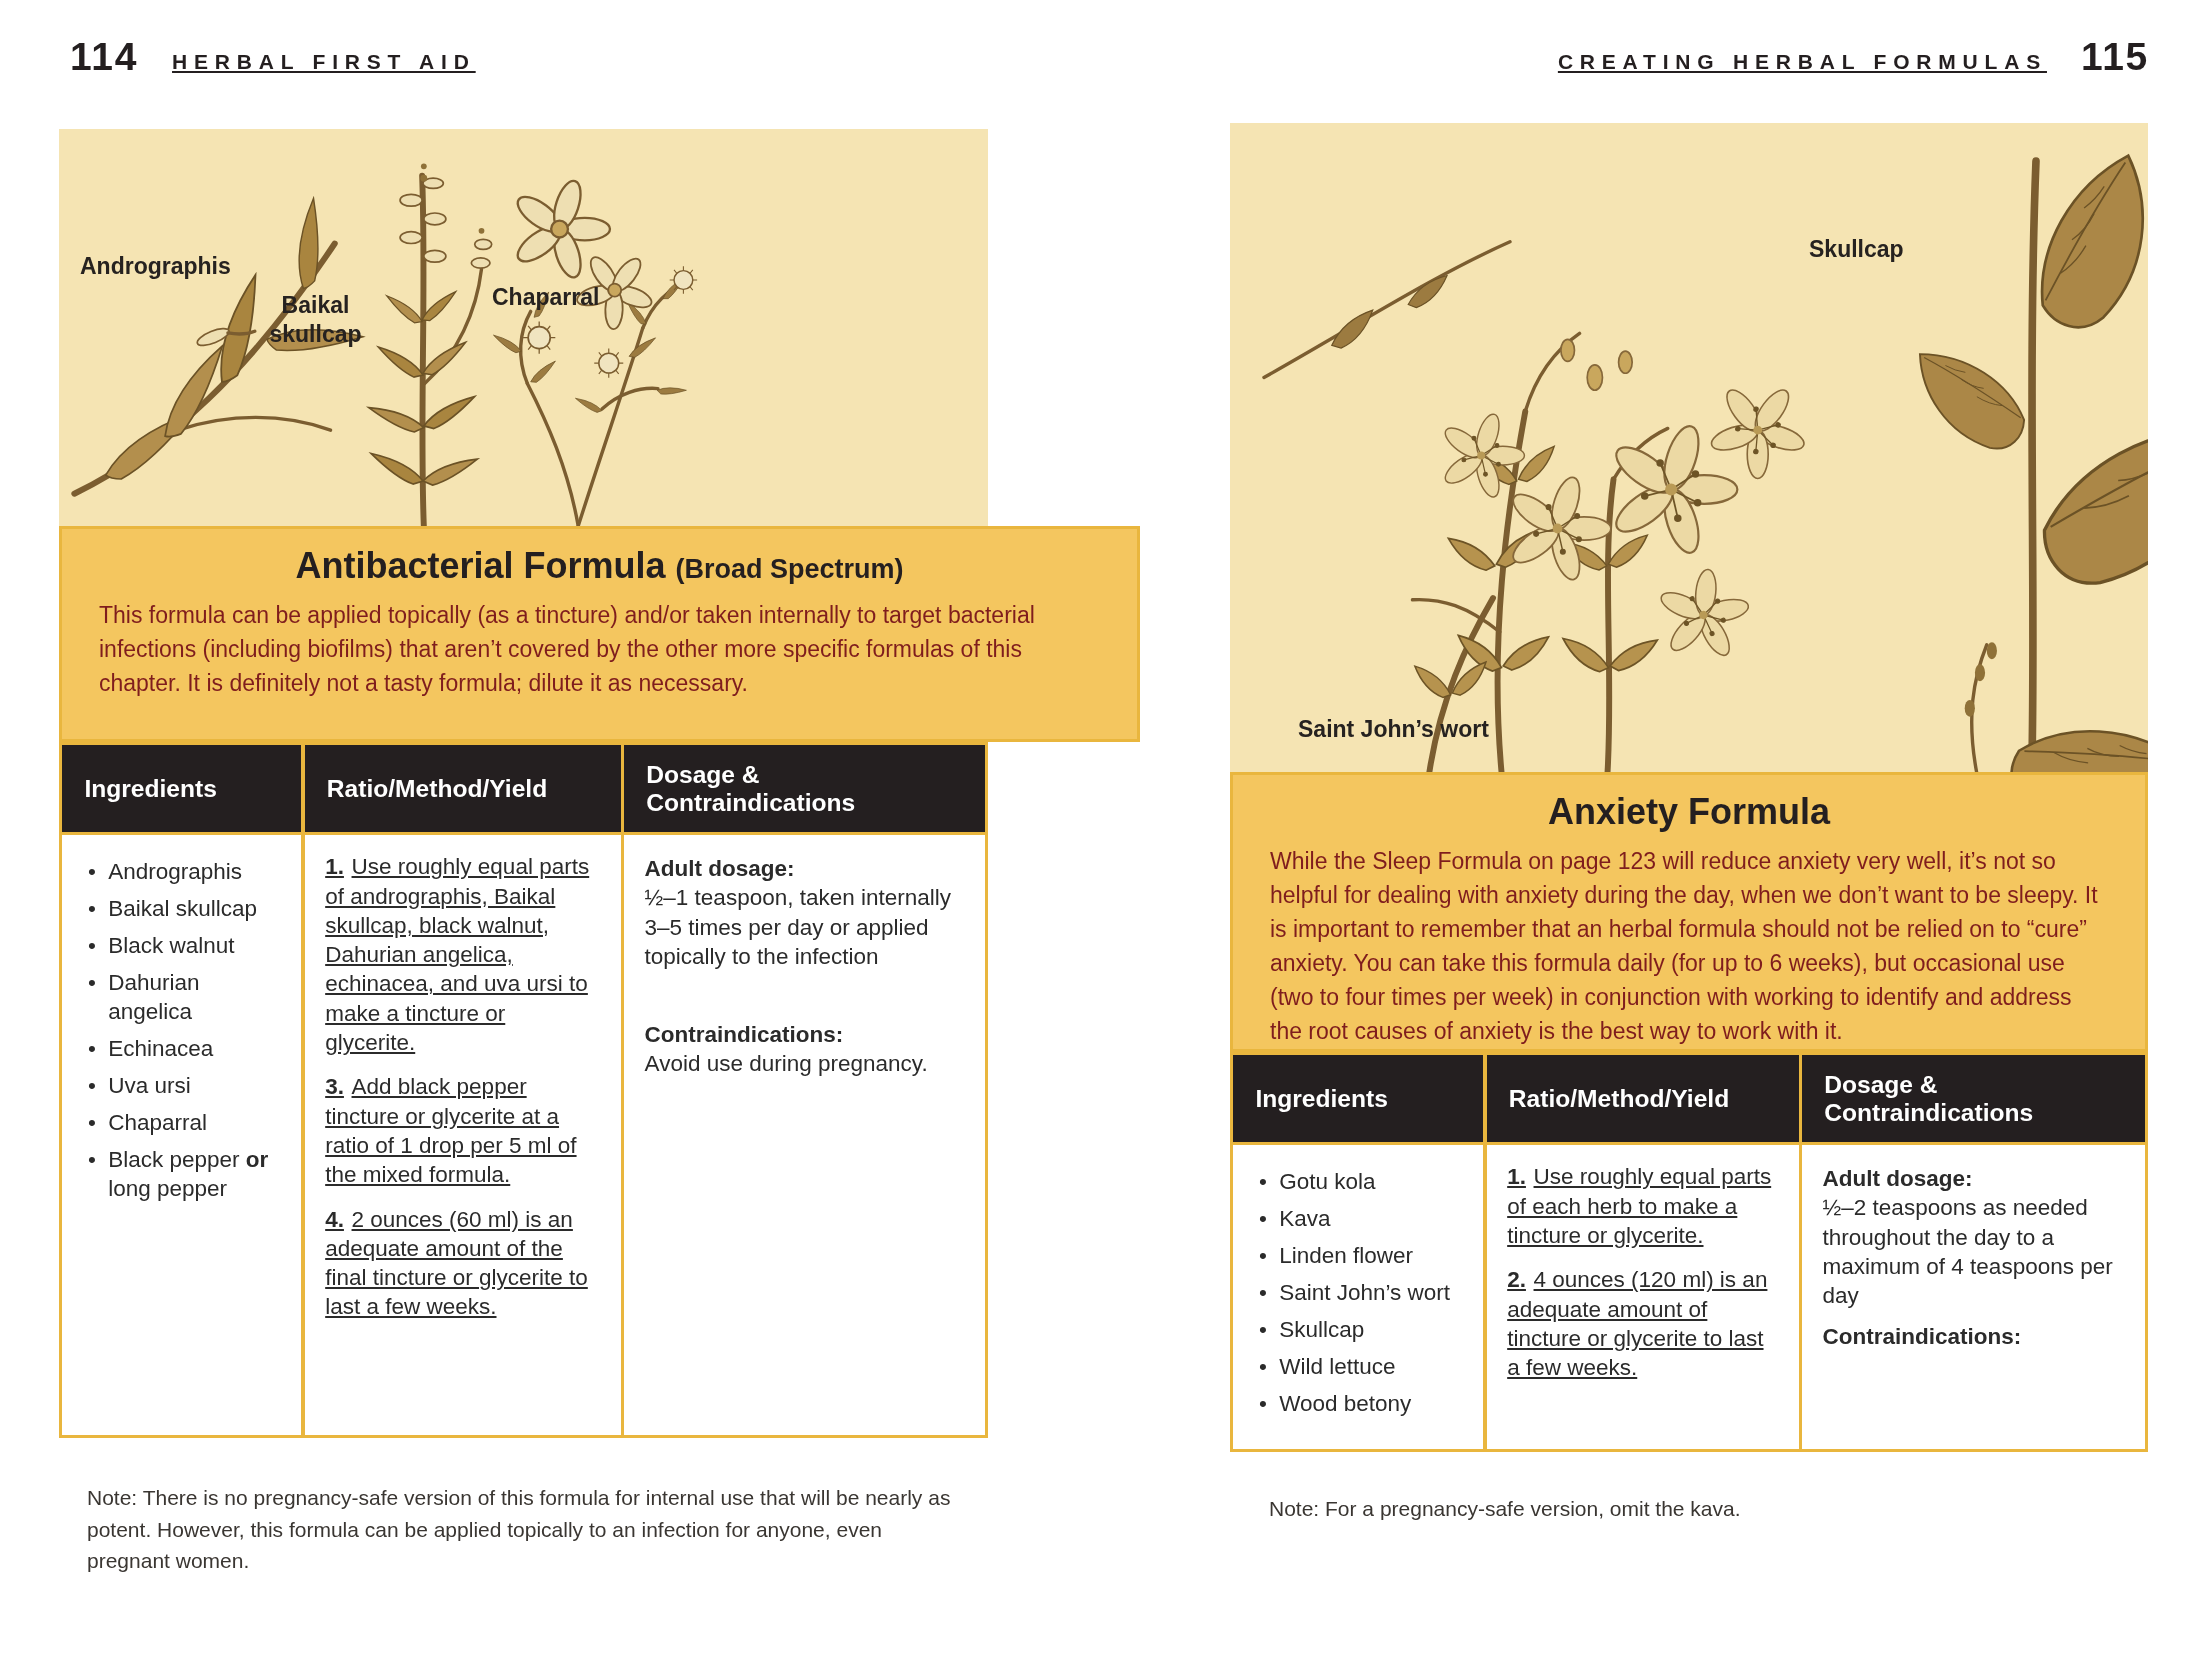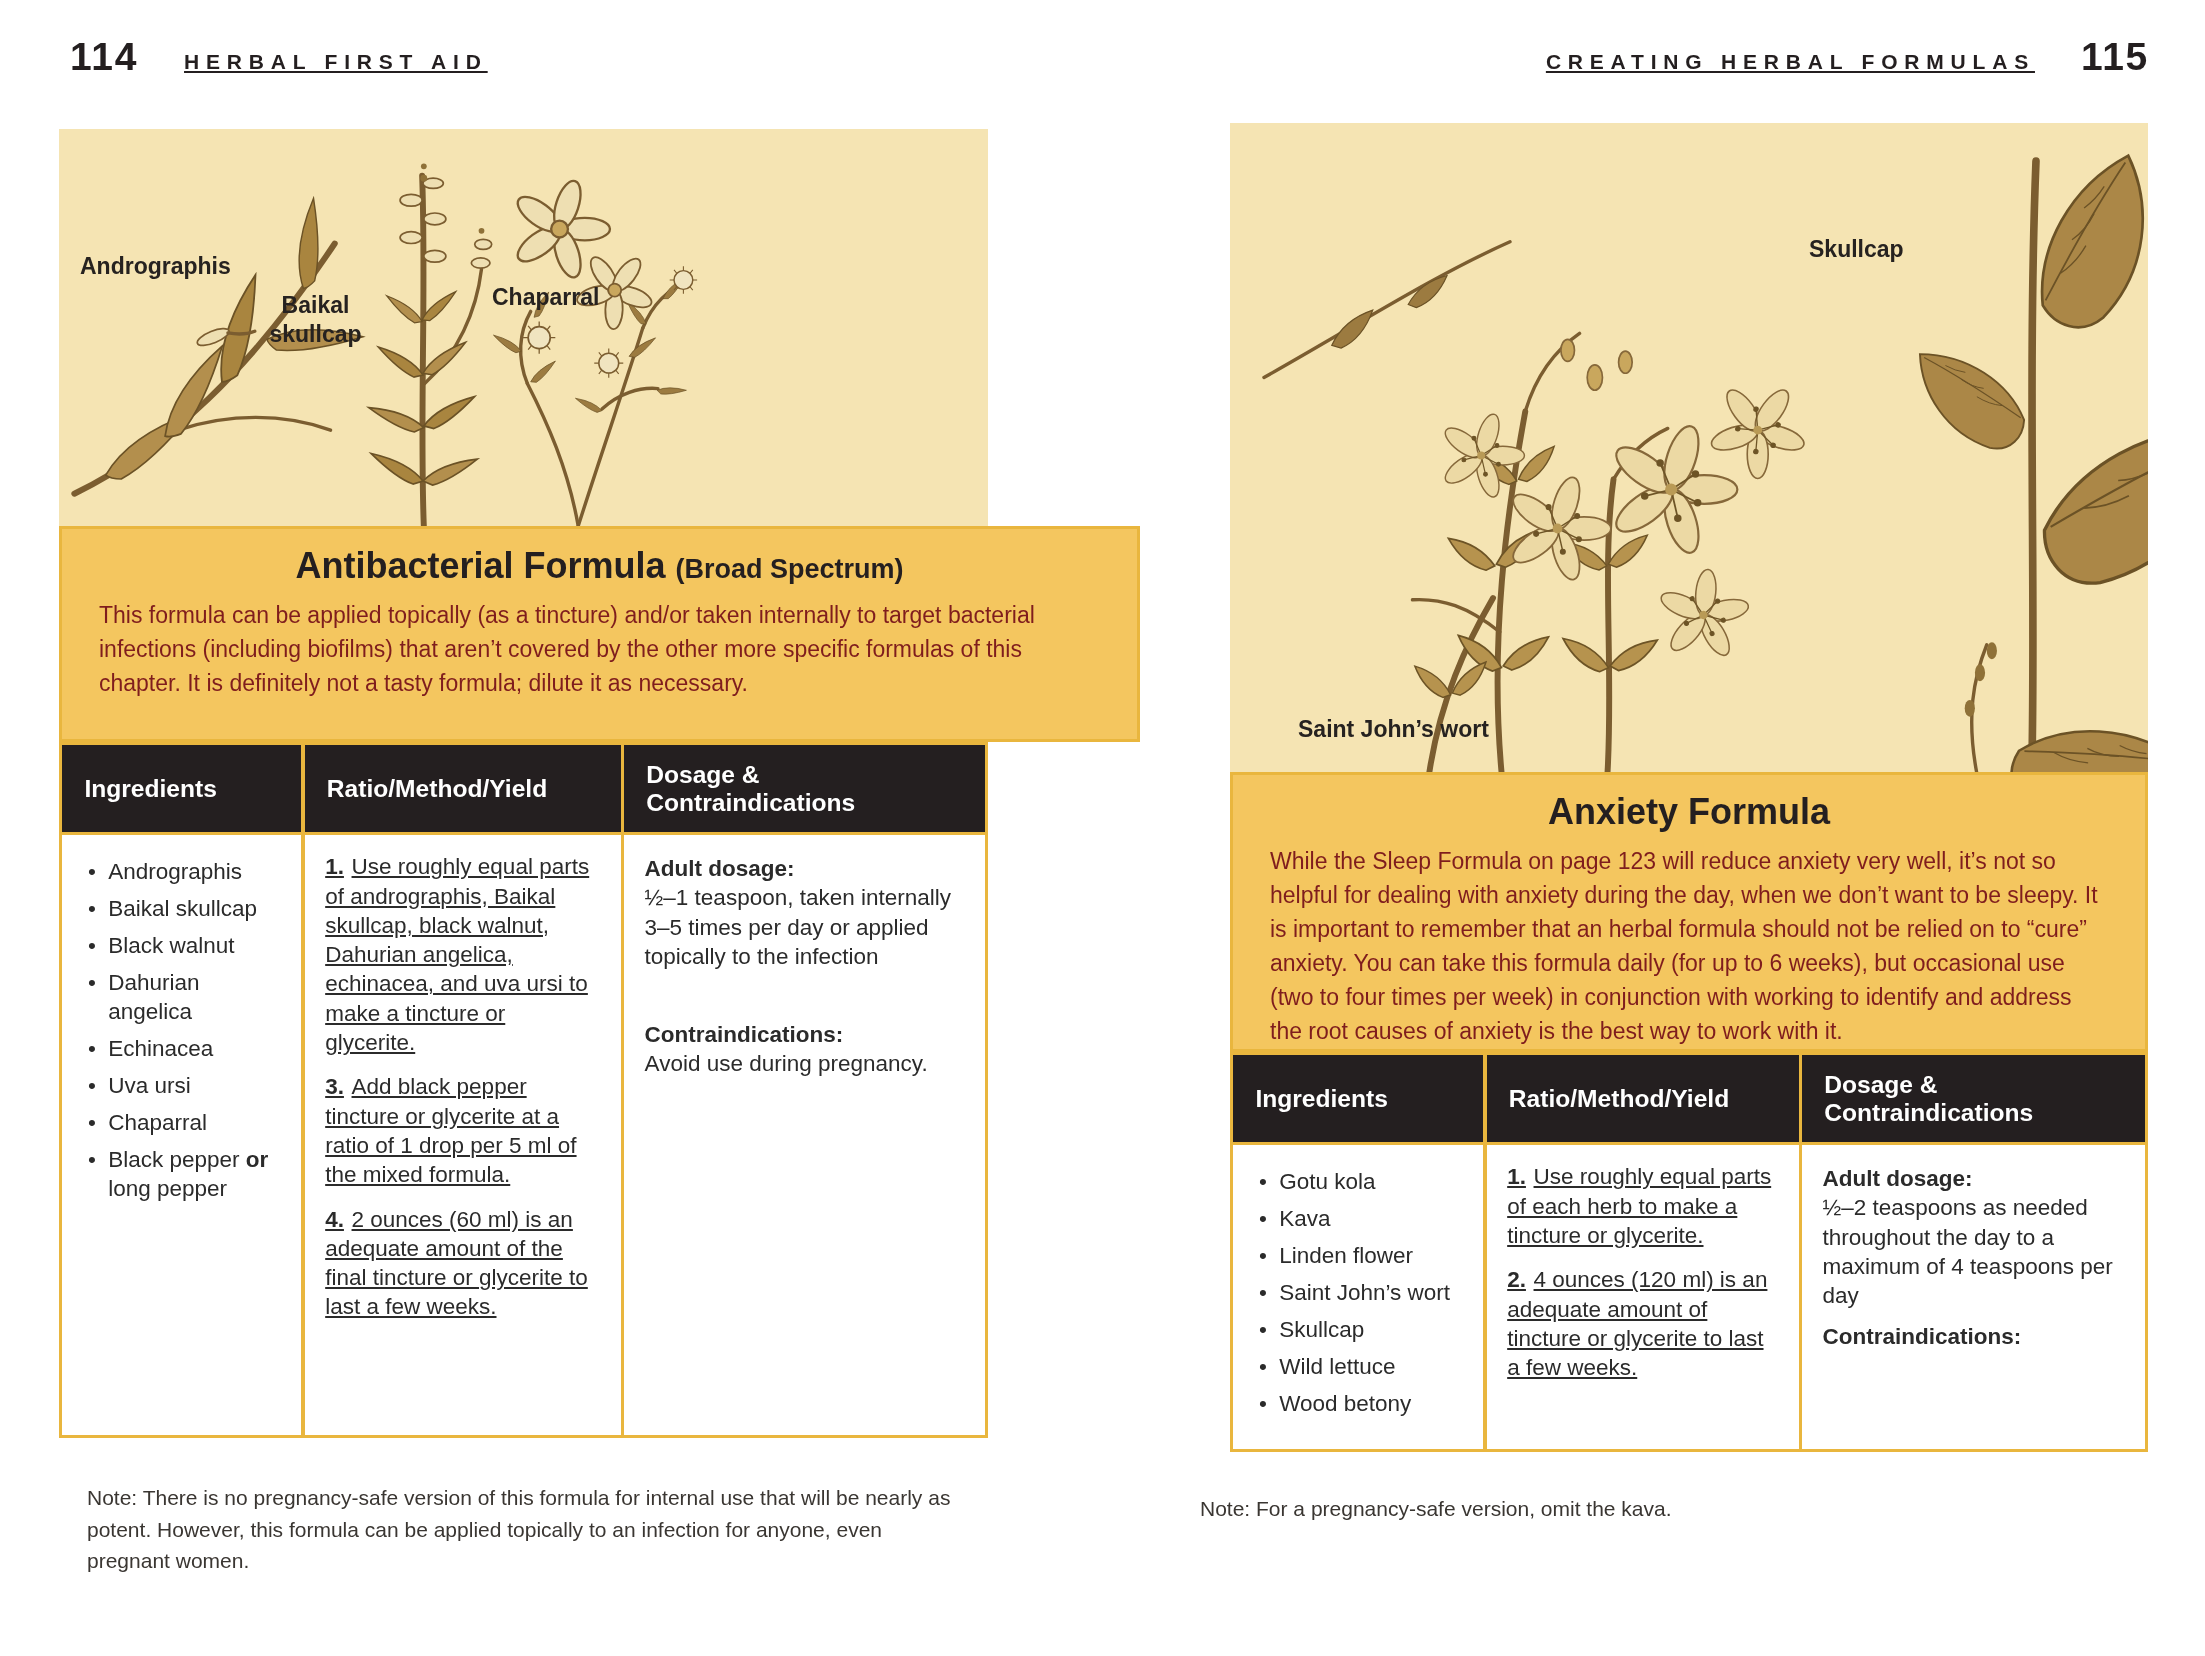--- a/index.html
+++ b/index.html
@@ -3,21 +3,21 @@
 <meta charset="utf-8">
 <style>
   :root{
     --cream:#f5e4b3; --gold:#f4c65f; --bgold:#e9b63e; --dark:#241f20;
   }
   html,body{margin:0;padding:0;background:#fff;}
   #canvas{position:relative;width:2205px;height:1656px;background:#fff;overflow:hidden;
           font-family:"Liberation Sans",sans-serif;color:#2b2722;}
 
   
-  .runhead{position:absolute;top:37px;display:flex;align-items:center;gap:46px;color:#241f20;}
+  .runhead{position:absolute;top:37px;display:flex;align-items:center;gap:34px;color:#241f20;}
   #rhL{left:70px;}
   #rhR{right:56px;}
   .pagenum{font-size:39px;font-weight:700;letter-spacing:1.7px;line-height:1;}
   .runtitle{font-size:21px;font-weight:700;letter-spacing:6.8px;position:relative;top:5px;text-decoration:underline;}
 
   
   .illus{position:absolute;background:var(--cream);overflow:hidden;}
   #illusL{left:59px;top:129px;width:929px;height:397px;}
   #illusR{left:1230px;top:123px;width:918px;height:649px;}
   .illus svg{display:block;width:100%;height:100%;}
@@ -47,21 +47,21 @@
   .step{margin:0 0 15.3px;text-decoration:underline;}
   .stepnum{margin-right:7.6px;}
   .dose-h{margin:1.7px 0 0;font-weight:700;}
   .dose-t{margin:0;}
   .gapL{margin-top:49px;}
   .gapS{margin-top:12px;}
 
   
   .note{position:absolute;font-size:21px;line-height:1.5;color:#3a3632;}
   #noteL{left:87px;top:1461px;width:865px;}
-  #noteR{left:1200px;top:1472px;width:848px;}
+  #noteR{left:1269px;top:1472px;width:848px;}
 </style>
 </head>
 <body>
 
 <div id="canvas">
 
   <header class="runhead" id="rhL">
     <span class="pagenum">114</span>
     <span class="runtitle">HERBAL FIRST AID</span>
   </header>

